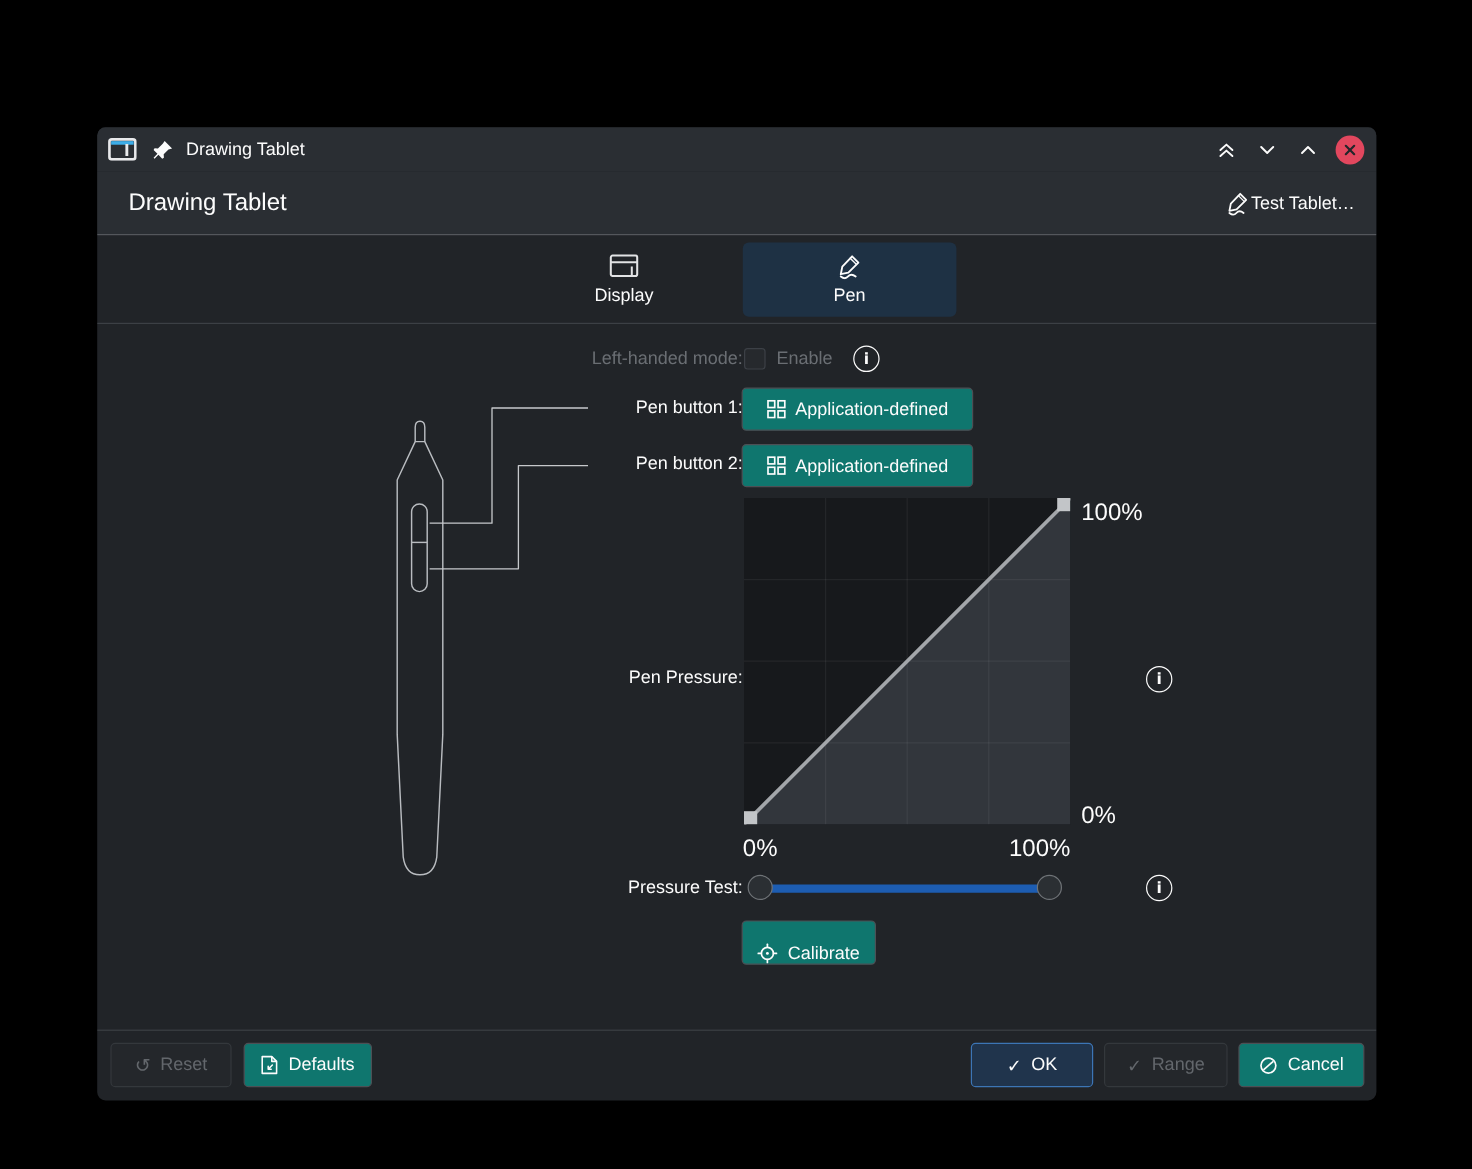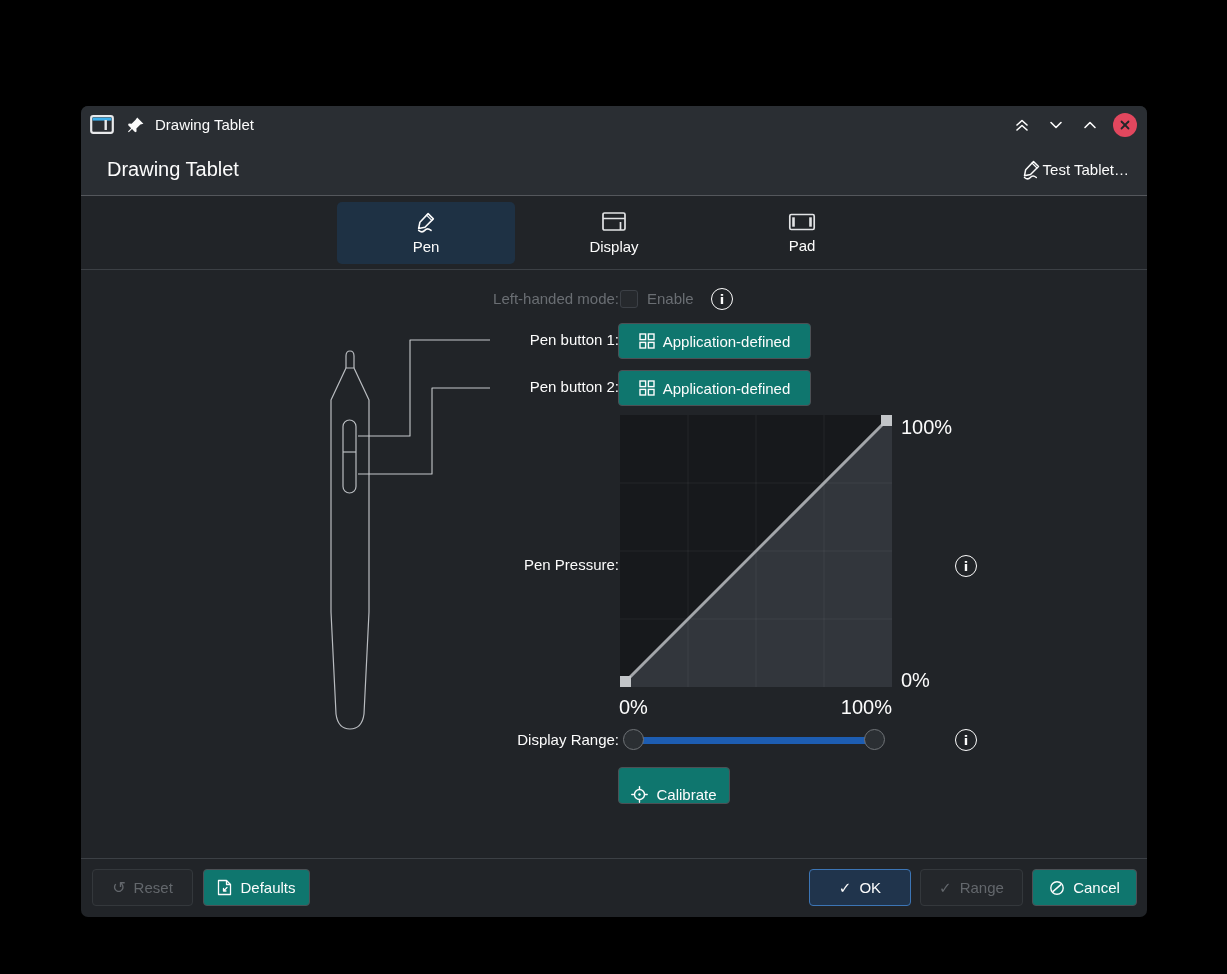--- a/index.html
+++ b/index.html
@@ -121,47 +121,39 @@
             <path d="M12.5 2.5 l5 5 -8 8 -6 1.2 1.2 -6 z"></path>
             <path d="M11 4 l5 5" stroke-width="1.1"></path>
             <path d="M3.5 18.5 c2.2 1.8 4.2 1.8 5.8 0 c1.6 -1.8 3.8 -1.8 6 0"></path>
           </g>
         </svg>
         <span>Test Tablet…</span>
       </div>
     </div>
 
     <div class="tabbar">
+      <div class="tab">
+        <svg width="26" height="22" viewBox="0 0 26 22">
+          <g fill="none" stroke="#e2e3e5" stroke-width="1.7">
+            <rect x="2" y="2" width="22" height="17" rx="1.5"></rect>
+            <line x1="2" y1="7.5" x2="24" y2="7.5"></line>
+            <line x1="19.5" y1="11" x2="19.5" y2="19"></line>
+          </g>
+        </svg>
+        <span>Display</span>
+      </div>
       <div class="tab selected">
         <svg width="22" height="22" viewBox="0 0 21 21">
           <g fill="none" stroke="#fcfcfc" stroke-width="1.5" stroke-linecap="round" stroke-linejoin="round">
             <path d="M12.5 2.5 l5 5 -8 8 -6 1.2 1.2 -6 z"></path>
             <path d="M11 4 l5 5" stroke-width="1.1"></path>
             <path d="M3.5 18.5 c2.2 1.8 4.2 1.8 5.8 0 c1.6 -1.8 3.8 -1.8 6 0"></path>
           </g>
         </svg>
         <span>Pen</span>
-      </div>
-      <div class="tab">
-        <svg width="26" height="22" viewBox="0 0 26 22">
-          <g fill="none" stroke="#e2e3e5" stroke-width="1.7">
-            <rect x="2" y="2" width="22" height="17" rx="1.5"></rect>
-            <line x1="2" y1="7.5" x2="24" y2="7.5"></line>
-            <line x1="19.5" y1="11" x2="19.5" y2="19"></line>
-          </g>
-        </svg>
-        <span>Display</span>
-      </div>
-      <div class="tab">
-        <svg width="28" height="20" viewBox="0 0 28 20">
-          <rect x="1.8" y="2.5" width="24.4" height="15" rx="1.5" fill="none" stroke="#e2e3e5" stroke-width="1.7"></rect>
-          <rect x="4.2" y="5.3" width="2.6" height="9.4" fill="#e2e3e5"></rect>
-          <rect x="21.2" y="5.3" width="2.6" height="9.4" fill="#e2e3e5"></rect>
-        </svg>
-        <span>Pad</span>
       </div>
     </div>
 
     <svg style="position:absolute; left:219px; top:214px;" width="192" height="420" viewBox="0 0 192 420">
       <g fill="none" stroke="#b9bcc0" stroke-width="1.2" stroke-linejoin="round">
 
         <path d="M46 48 L46 36 Q46 31 50 31 Q54 31 54 36 L54 48"></path>
 
         <path d="M46 48 L54 48 L69 80 L69 292 L64 394 Q62 409 50 409 Q38 409 36 394 L31 292 L31 80 Z"></path>
 
@@ -224,21 +216,21 @@
       <rect x="261" y="0" width="11" height="11" fill="#c2c5c8"></rect>
     </svg>
     <span class="curvelabel" style="left:820px; top:310px;">100%</span>
     <span class="curvelabel" style="left:820px; top:563px;">0%</span>
     <span class="curvelabel" style="left:538px; top:590px;">0%</span>
     <span class="curvelabel" style="left:750px; top:590px; width:61px; text-align:right;">100%</span>
     <div class="infoicon" style="left:874px; top:449px;">
       <span class="glyph">i</span>
     </div>
 
-    <div class="flabel" style="top:625px;">Display Range:</div>
+    <div class="flabel" style="top:625px;">Pressure Test:</div>
     <div class="slider">
       <div class="track"></div>
       <div class="handle" style="left:0;"></div>
       <div class="handle" style="right:0;"></div>
     </div>
     <div class="infoicon" style="left:874px; top:623px;">
       <span class="glyph">i</span>
     </div>
 
     <div class="btn actbtn" style="left:537px; top:661px; width:112px; height:37px;align-items:flex-end;">

